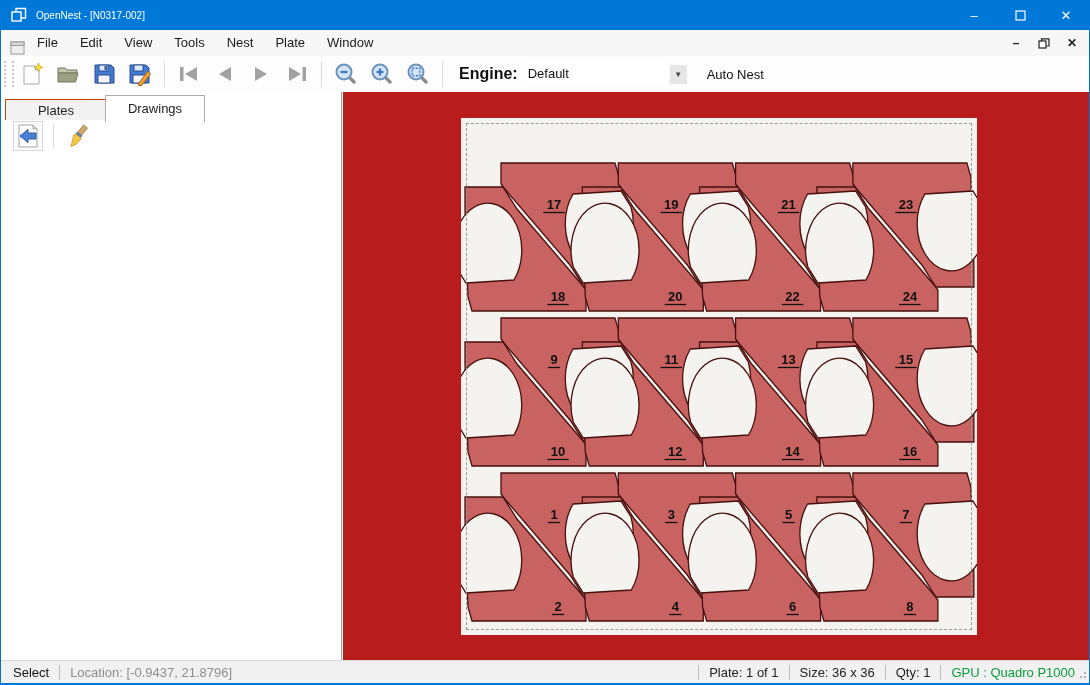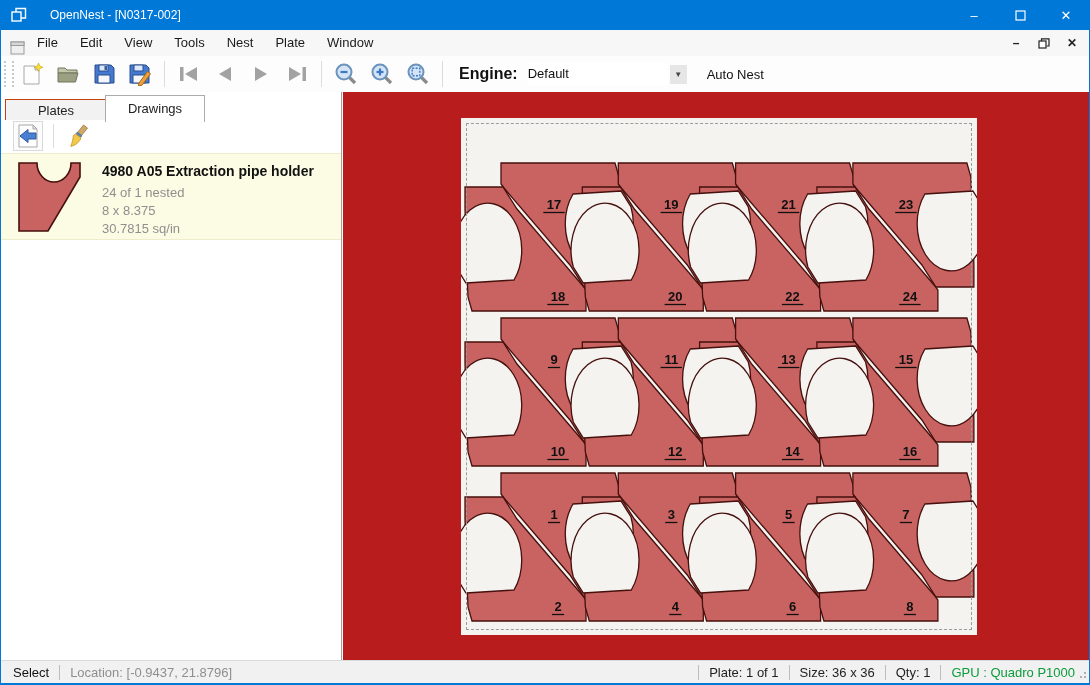--- a/index.html
+++ b/index.html
@@ -2,21 +2,21 @@
 <html><head>
 <meta charset="utf-8">
 <style>
   html,body{margin:0;padding:0;}
   body{width:1090px;height:685px;overflow:hidden;font-family:"Liberation Sans",sans-serif;-webkit-font-smoothing:antialiased;}
   .window{position:relative;width:1088px;height:683px;border-left:1px solid #0078d7;border-right:1px solid #0078d7;border-bottom:2px solid #0078d7;background:#fff;}
 
   
   .titlebar{position:absolute;left:0;top:0;width:1088px;height:30px;background:#0078d7;display:flex;align-items:center;}
   .titlebar .appicon{margin-left:9px;width:18px;height:18px;flex:0 0 auto;}
-  .titlebar .title{color:#fff;font-size:12px;margin-left:22px;}
+  .titlebar .title{color:#fff;font-size:10px;margin-left:8px;}
   .winbtns{position:absolute;right:0;top:0;height:30px;display:flex;}
   .winbtn{width:46px;height:30px;display:flex;align-items:center;justify-content:center;color:#fff;font-size:13px;}
 
   
   .menubar{position:absolute;left:0;top:30px;width:1088px;height:26px;background:#f7f7f7;display:flex;align-items:flex-end;border-bottom:1px solid #ececec;}
   .mdiicon{margin-left:9px;width:16px;height:15px;}
   .menuitem{font-size:13px;color:#1a1a1a;padding:0 11px;height:26px;line-height:26px;}
   .mdibtns{position:absolute;right:6px;top:0;height:26px;display:flex;align-items:center;gap:6px;}
   .mdibtn{width:22px;height:20px;display:flex;align-items:center;justify-content:center;color:#222;font-size:12px;font-weight:bold;}
 
@@ -220,29 +220,20 @@
       <div class="psep"></div>
       <div class="pbtn noborder">
         <svg width="24" height="24" viewBox="0 0 24 24">
           <path d="M15.5 1 l4 3 -6 7.5 -4 -3 z" fill="#cfa868" stroke="#97793e" stroke-width="0.8"></path>
           <path d="M9.2 8.2 l4.6 3.5 -1 1.6 -4.8 -3.4 z" fill="#5b8ac5" stroke="#3c5d8c" stroke-width="0.7"></path>
           <path d="M7.6 10 l5.4 4 c-1.2 3.4 -4.6 7 -10.2 8.4 c1.6 -4.2 2.4 -8.4 2.6 -11 z" fill="#f2c84b" stroke="#c79a28" stroke-width="0.9"></path>
         </svg>
       </div>
     </div>
 
-    <div class="drawing-item">
-      <svg class="thumb" width="82" height="75" viewBox="0 0 82 75">
-        <path d="M8 3 H26 A17 19 0 1 0 60 3 H69 V17 L37 71 H8 Z" fill="#c96361" stroke="#45100d" stroke-width="1.6"></path>
-      </svg>
-      <div class="item-title">4980 A05 Extraction pipe holder</div>
-      <div class="item-line" style="top:31px;">24 of 1 nested</div>
-      <div class="item-line" style="top:49px;">8 x 8.375</div>
-      <div class="item-line" style="top:67px;">30.7815 sq/in</div>
-    </div>
   </div>
 
   <div class="canvas">
     <div class="plate">
       <svg id="nest-svg" width="516" height="517" viewBox="0 0 516 517">
           <g>
             <path d="M0 0L114 0L118 14L119 40L121 102L121 124L83 124L69 102L3 25L0 21Z" fill="#c96361" stroke="#45100d" stroke-width="1.3" transform="translate(40 45)"></path>
             <path d="M0 0L114 0L118 14L119 40L121 102L121 124L83 124L69 102L3 25L0 21Z" fill="#c96361" stroke="#45100d" stroke-width="1.3" transform="translate(4 69) rotate(180 60.5 62)"></path>
             <path d="M0 0L114 0L118 14L119 40L121 102L121 124L83 124L69 102L3 25L0 21Z" fill="#c96361" stroke="#45100d" stroke-width="1.3" transform="translate(157.3 45)"></path>
             <path d="M0 0L114 0L118 14L119 40L121 102L121 124L83 124L69 102L3 25L0 21Z" fill="#c96361" stroke="#45100d" stroke-width="1.3" transform="translate(121.30000000000001 69) rotate(180 60.5 62)"></path>

